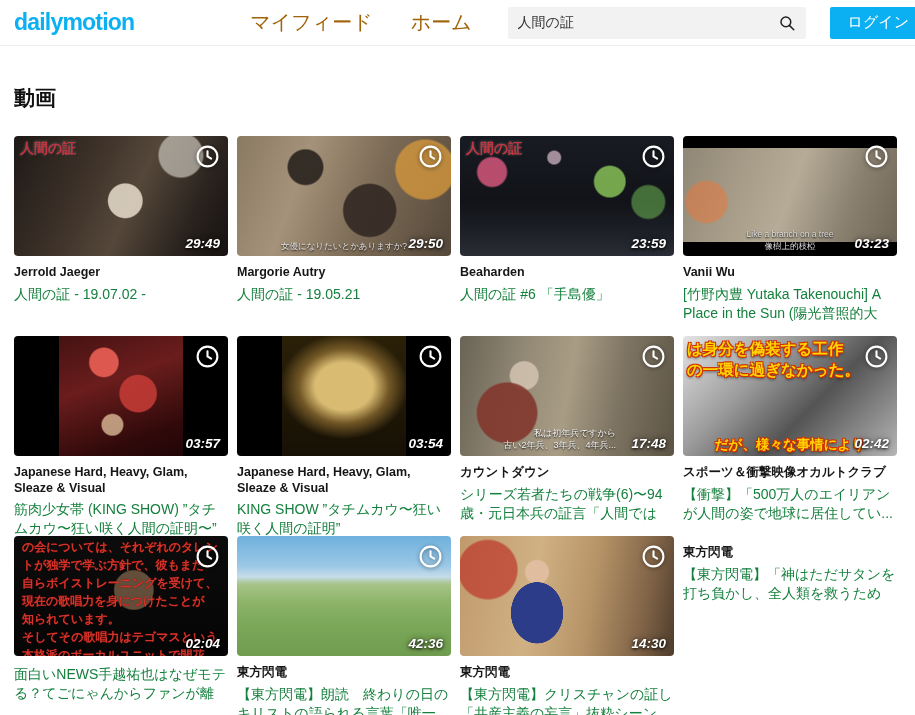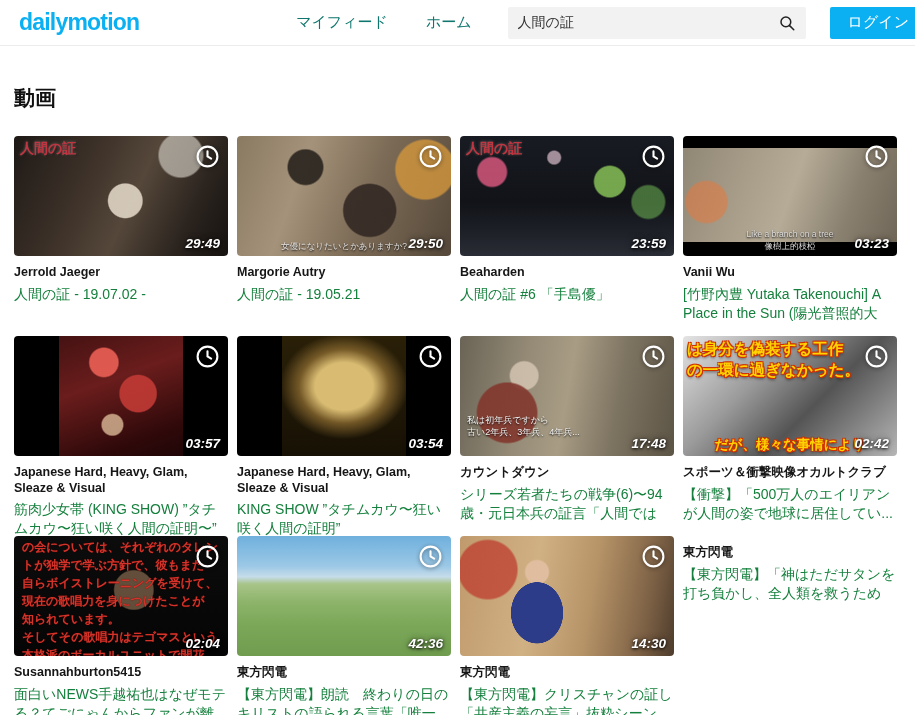--- a/index.html
+++ b/index.html
@@ -1,24 +1,24 @@
 <!DOCTYPE html>
 <html><head>
 <meta charset="utf-8">
 <style>
   * { box-sizing: border-box; margin: 0; padding: 0; }
   html,body { width: 915px; height: 715px; overflow: hidden; background: #fff;
     font-family: "Liberation Sans", sans-serif; }
 
   
-  .header { display: flex; align-items: center; height: 46px; padding-left: 19px;
+  .header { display: flex; align-items: center; height: 46px; padding-left: 14px;
     border-bottom: 1px solid #ececec; background: #fff; }
   .logo { font-size: 23px; font-weight: 800; color: #0bb0f2; letter-spacing: -0.8px; cursor: pointer; }
   .nav { display: flex; gap: 38px; margin-left: auto; }
-  .nav-item { font-size: 15px; color: #0f766e; cursor: pointer; white-space: nowrap; }
+  .nav-item { font-size: 20px; color: #a16207; cursor: pointer; white-space: nowrap; }
   .search { display: flex; align-items: center; width: 298px; height: 32px; margin-left: 36px;
     background: #f2f2f2; border-radius: 2px; padding: 0 10px; }
   .search input { flex: 1; border: none; outline: none; background: transparent;
     font-size: 14px; color: #333; font-family: "Liberation Sans", sans-serif; }
   .search svg { flex: 0 0 auto; }
   .login-btn { margin-left: 24px; margin-right: -12px; height: 32px; padding: 0 18px;
     background: #0bb0f2; color: #fff; border: none; border-radius: 2px; font-size: 15px;
     font-family: "Liberation Sans", sans-serif; cursor: pointer; white-space: nowrap; }
 
   
@@ -44,21 +44,21 @@
 
   
   .ov { position: absolute; z-index: 1; white-space: pre-line; pointer-events: none; }
   .ov-label-red { top: 4px; left: 6px; font-family: "Liberation Serif", serif;
     font-weight: bold; font-size: 14px; color: #c03540;
     text-shadow: 0 0 3px rgba(255,255,255,.35), 1px 1px 2px rgba(0,0,0,.7); }
   .ov-caption { left: 6px; right: 6px; bottom: 3px; text-align: center; color: #e4e4e4;
     font-size: 8.5px; text-shadow: 0 1px 2px #000; }
   .ov-caption-letterbox { left: 6px; right: 6px; bottom: 4px; text-align: center;
     color: #ddd; font-size: 8.5px; line-height: 1.35; text-shadow: 0 1px 2px #000; }
-  .ov-caption-left { left: 7px; right: 58px; bottom: 18px; text-align: left; color: #f2f2f2;
+  .ov-caption-left { left: 7px; right: 58px; bottom: 5px; text-align: right; color: #f2f2f2;
     font-size: 9px; line-height: 1.35; text-shadow: 0 1px 2px #000; }
   .ov-bigyellow-top { top: 3px; left: 4px; right: 4px; text-align: left; color: #ffd400;
     font-weight: 800; font-size: 15.5px; line-height: 1.35;
     text-shadow: -1px -1px 0 #d03000, 1px -1px 0 #d03000, -1px 1px 0 #d03000,
       1px 1px 0 #d03000, 0 2px 3px rgba(0,0,0,.6); }
   .ov-bigyellow-bottom { bottom: 2px; left: 4px; right: 4px; text-align: center; color: #ffd400;
     font-weight: 800; font-size: 13.5px;
     text-shadow: -1px -1px 0 #d03000, 1px -1px 0 #d03000, -1px 1px 0 #d03000,
       1px 1px 0 #d03000, 0 2px 3px rgba(0,0,0,.6); }
   .ov-redlines { top: 2px; left: 8px; right: 8px; color: #d2342a; font-weight: bold;
@@ -271,21 +271,20 @@
     <div class="ov ov-redlines">の会については、それぞれのタレン
 トが独学で学ぶ方針で、彼もまた
 自らボイストレーニングを受けて、
 現在の歌唱力を身につけたことが
 知られています。
 そしてその歌唱力はテゴマスという
 本格派のボーカルユニットで開花
 し、...</div>
         </div>
     <div class="info">
-      <div class="channel">Susannahburton5415</div>
       <div class="title">面白いNEWS手越祐也はなぜモテる？てごにゃんからファンが離れ...</div>
     </div>
   </div>
 
   <div class="card">
     <div class="thumb t-wheat">
       <svg class="clock" viewBox="0 0 24 24" fill="none" stroke="#fff" stroke-width="2" stroke-linecap="round">
         <circle cx="12" cy="12" r="9.5"></circle>
         <path d="M12 7v5l3.5 2"></path>
       </svg>

